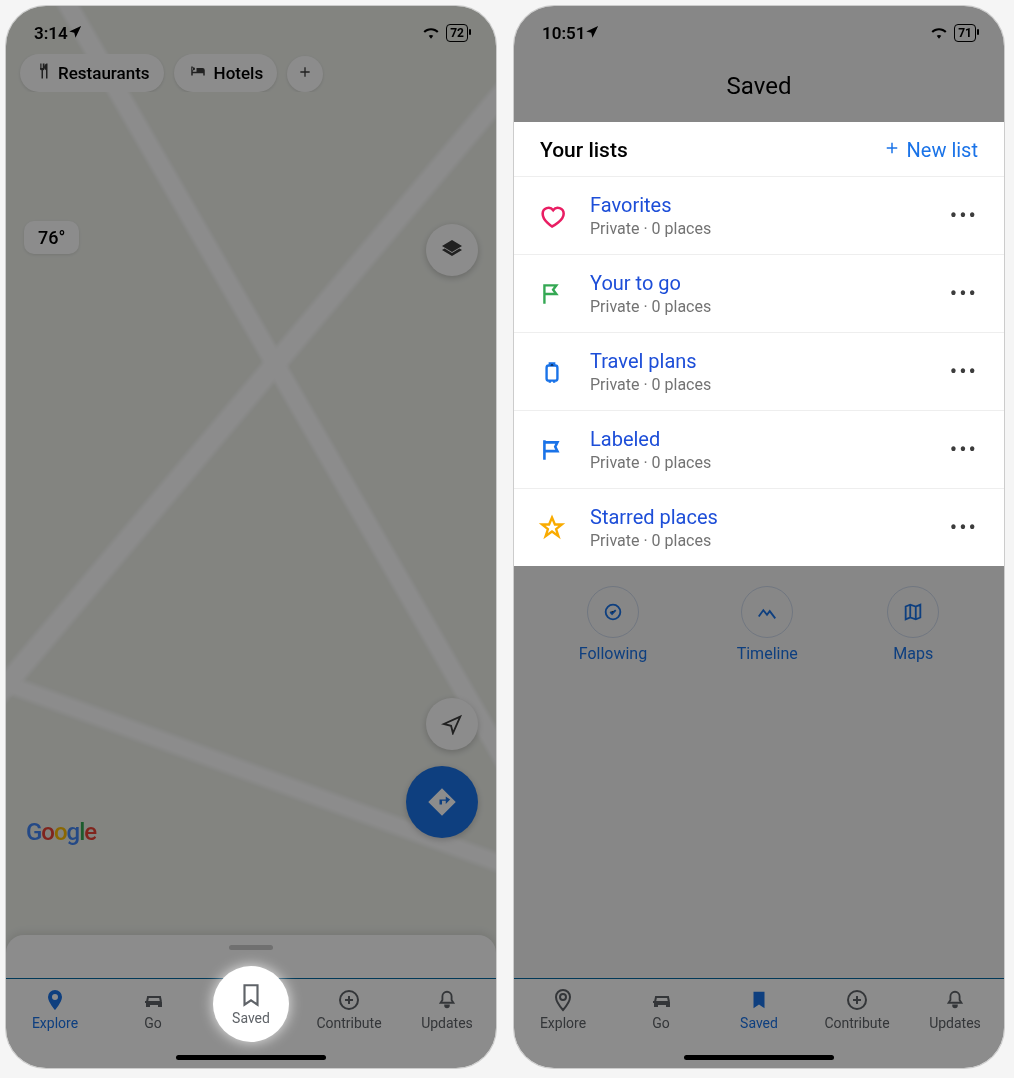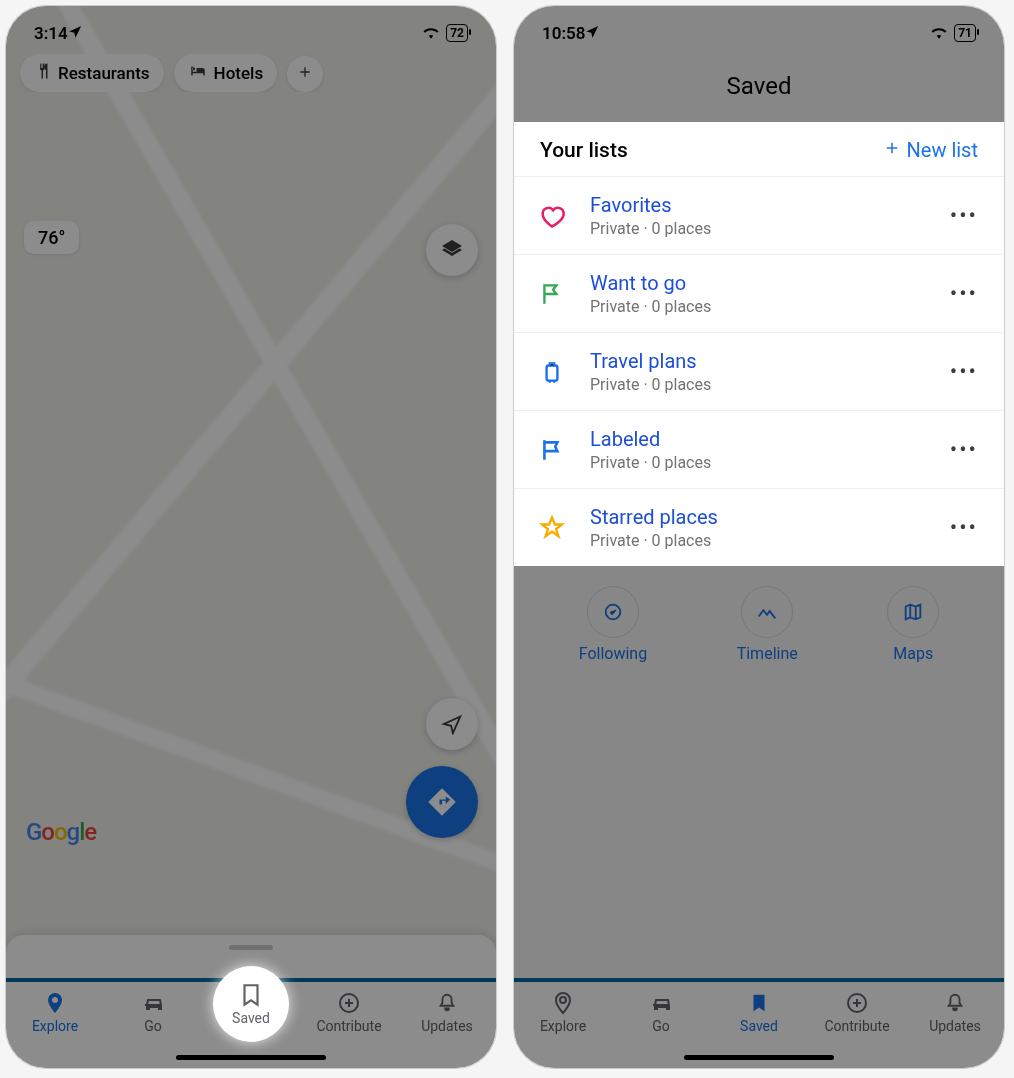--- a/index.html
+++ b/index.html
@@ -169,21 +169,21 @@
   .bottom-nav {
     position: absolute;
     bottom: 0; left: 0; right: 0;
     height: 90px;
     background: #fff;
     display: flex;
     justify-content: space-around;
     align-items: flex-start;
     padding-top: 8px;
     z-index: 10;
-    border-top: 4px solid #0369a1;
+    border-top: 1px solid #0369a1;
   }
   .nav-item {
     display: flex;
     flex-direction: column;
     align-items: center;
     gap: 2px;
     font-size: 14px;
     color: #5f6368;
     width: 80px;
   }
@@ -395,21 +395,21 @@
   <div class="home-indicator"></div>
 </div>
 
 <div class="phone">
   <div class="bg-gray-fill"></div>
   <div class="phone-overlay"></div>
 
   <div style="position:relative;z-index:10">
     <div class="status-bar">
       <div class="status-left">
-        <span>10:58</span>
+        <span>10:51</span>
         <span>
           <svg width="15" height="15" viewBox="0 0 24 24">
               <path fill="#000" d="M2 12l19-9-9 19-2-8-8-2z"></path>
             </svg>
         </span>
       </div>
       <div class="status-right">
         <span>
           <svg width="18" height="14" viewBox="0 0 24 18">
               <path fill="#000" d="M12 18l3-4c-1.8-1.4-4.2-1.4-6 0l3 4zM12 4c4 0 7.6 1.6 10 4l-2 2c-2-2-5-3.2-8-3.2S6 8 4 10L2 8c2.4-2.4 6-4 10-4z"></path>
@@ -445,21 +445,21 @@
       <span class="more-dots">•••</span>
     </div>
 
     <div class="list-row">
       <span class="list-icon">
           <svg width="26" height="26" viewBox="0 0 24 24">
             <path fill="none" stroke="#34a853" stroke-width="2.2" d="M5 3v18M5 4h11l-3 4 3 4H5"></path>
           </svg>
         </span>
       <div class="list-text">
-        <div class="list-name">Want to go</div>
+        <div class="list-name">Your to go</div>
         <div class="list-sub">Private · 0 places</div>
       </div>
       <span class="more-dots">•••</span>
     </div>
 
     <div class="list-row">
       <span class="list-icon">
           <svg width="26" height="28" viewBox="0 0 24 24">
             <rect x="7" y="6" width="10" height="14" rx="2" fill="none" stroke="#1a73e8" stroke-width="2.2"></rect>
             <path stroke="#1a73e8" stroke-width="2.2" d="M10 6V4h4v2M10 20v2M14 20v2"></path>

